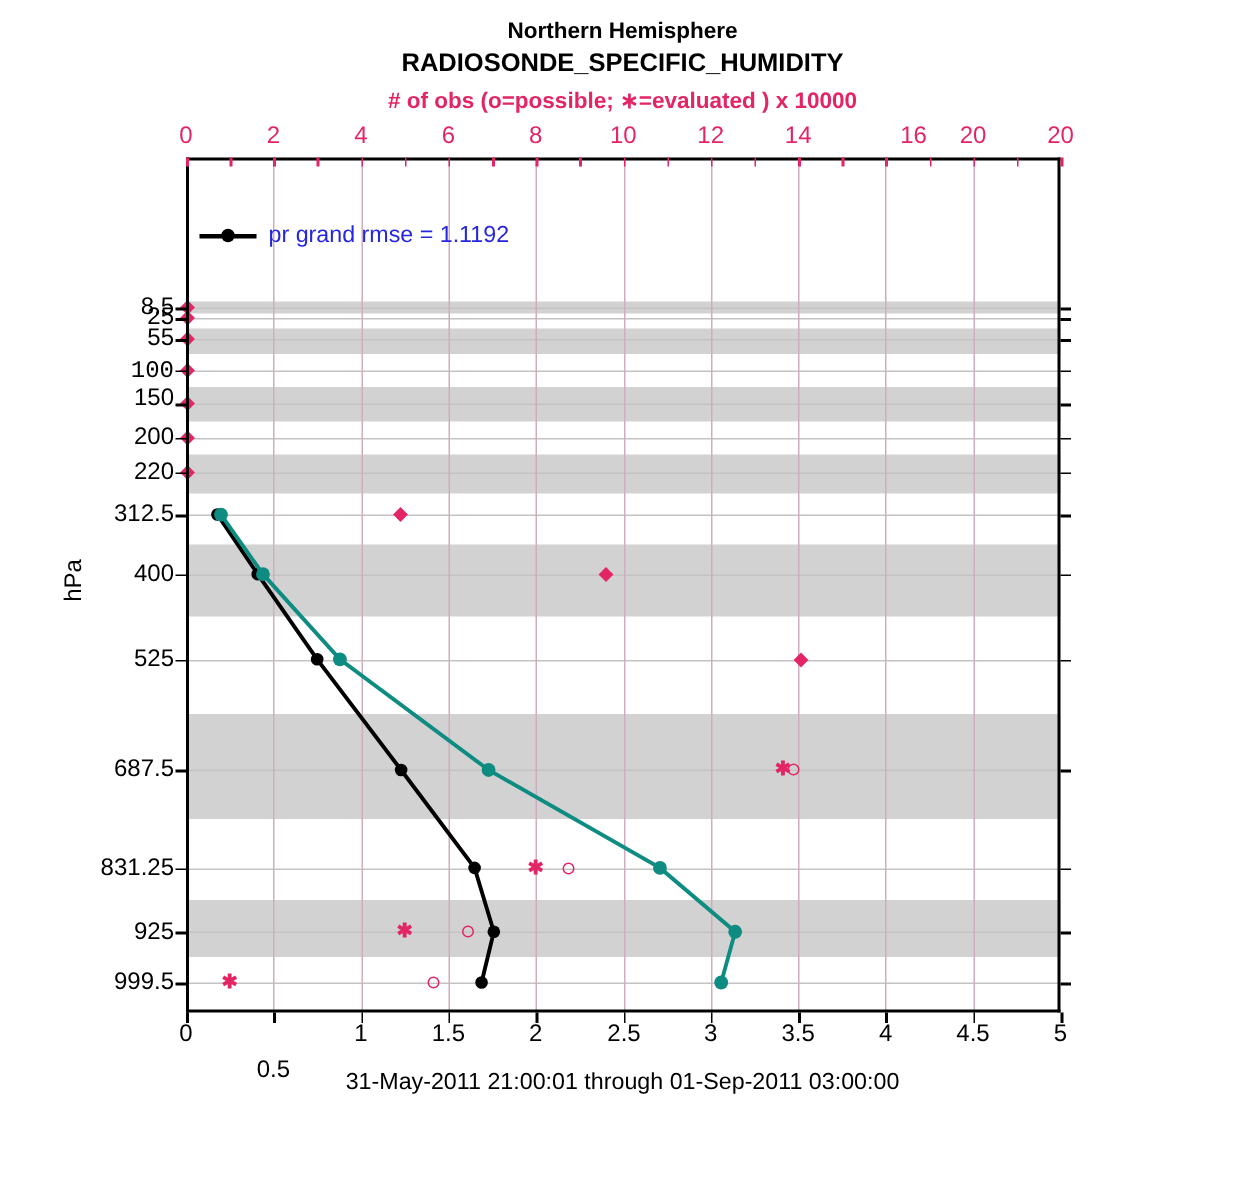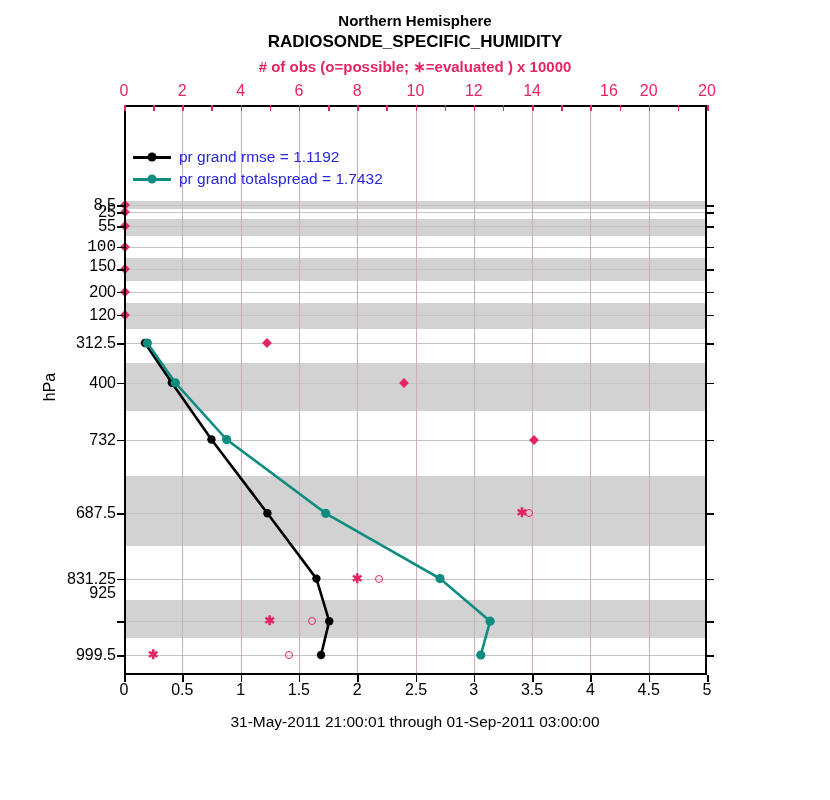--- a/index.html
+++ b/index.html
@@ -122,26 +122,20 @@
       <div class="edge" style="left: 581px; top: 0px; width: 2px; height: 570px;"></div>
     </div>
 
   <div id="legend">
     <div class="leg-row">
       <span class="leg-line" style="background: rgb(0, 0, 0);">
           <span class="leg-dot" style="background: rgb(0, 0, 0);"></span>
         </span>
       <span class="leg-text" style="color: rgb(38, 38, 221);">pr grand rmse = 1.1192</span>
     </div>
-    <div class="leg-row">
-      <span class="leg-line" style="background: rgb(14, 140, 130);">
-          <span class="leg-dot" style="background: rgb(14, 140, 130);"></span>
-        </span>
-      <span class="leg-text" style="color: rgb(38, 38, 221);">pr grand totalspread = 1.7432</span>
-    </div>
   </div>
 
   <div id="hpa-label">hPa</div>
   <div id="date-range" class="ctr">31-May-2011 21:00:01 through 01-Sep-2011 03:00:00</div>
 
 <div class="tick" style="left: 124px; top: 105px; width: 1.5px; height: 6px; background: rgb(227, 37, 101);"></div>
     <div class="tick" style="left: 153.15px; top: 105px; width: 1.5px; height: 6px; background: rgb(227, 37, 101);"></div>
     <div class="tick" style="left: 182.3px; top: 105px; width: 1.5px; height: 6px; background: rgb(227, 37, 101);"></div>
     <div class="tick" style="left: 211.45px; top: 105px; width: 1.5px; height: 6px; background: rgb(227, 37, 101);"></div>
     <div class="tick" style="left: 240.6px; top: 105px; width: 1.5px; height: 6px; background: rgb(227, 37, 101);"></div>
@@ -168,21 +162,21 @@
     <div class="toplab" style="left: 335.2px; color: rgb(227, 37, 101);">8</div>
     <div class="toplab" style="left: 393.5px; color: rgb(227, 37, 101);">10</div>
     <div class="toplab" style="left: 451.8px; color: rgb(227, 37, 101);">12</div>
     <div class="toplab" style="left: 510.1px; color: rgb(227, 37, 101);">14</div>
     <div class="toplab" style="left: 587px; color: rgb(227, 37, 101);">16</div>
     <div class="toplab" style="left: 626.7px; color: rgb(227, 37, 101);">20</div>
     <div class="toplab" style="left: 685px; color: rgb(227, 37, 101);">20</div>
     <div class="tick" style="left: 124px; top: 675px; width: 1.5px; height: 7px; background: rgb(0, 0, 0);"></div>
     <div class="botlab" style="left: 102px;">0</div>
     <div class="tick" style="left: 182.3px; top: 675px; width: 1.5px; height: 7px; background: rgb(0, 0, 0);"></div>
-    <div class="botlab" style="left: 160.3px;">0.5</div>
+    <div class="botlab" style="left: 160.3px; margin-top: 24px;">0.5</div>
     <div class="tick" style="left: 240.6px; top: 675px; width: 1.5px; height: 7px; background: rgb(0, 0, 0);"></div>
     <div class="botlab" style="left: 218.6px;">1</div>
     <div class="tick" style="left: 298.9px; top: 675px; width: 1.5px; height: 7px; background: rgb(0, 0, 0);"></div>
     <div class="botlab" style="left: 276.9px;">1.5</div>
     <div class="tick" style="left: 357.2px; top: 675px; width: 1.5px; height: 7px; background: rgb(0, 0, 0);"></div>
     <div class="botlab" style="left: 335.2px;">2</div>
     <div class="tick" style="left: 415.5px; top: 675px; width: 1.5px; height: 7px; background: rgb(0, 0, 0);"></div>
     <div class="botlab" style="left: 394px;">2.5</div>
     <div class="tick" style="left: 473.8px; top: 675px; width: 1.5px; height: 7px; background: rgb(0, 0, 0);"></div>
     <div class="botlab" style="left: 451.8px;">3</div>
@@ -207,35 +201,35 @@
     <div class="tick" style="left: 707px; top: 246.549px; width: 7px; height: 1.5px; background: rgb(0, 0, 0);"></div>
     <div class="ylab" style="top: 237.549px; font-family: Liberation Mono, monospace;">100</div>
     <div class="tick" style="left: 117px; top: 269.253px; width: 7px; height: 1.5px; background: rgb(0, 0, 0);"></div>
     <div class="tick" style="left: 707px; top: 269.253px; width: 7px; height: 1.5px; background: rgb(0, 0, 0);"></div>
     <div class="ylab" style="top: 257px;">150</div>
     <div class="tick" style="left: 117px; top: 291.958px; width: 7px; height: 1.5px; background: rgb(0, 0, 0);"></div>
     <div class="tick" style="left: 707px; top: 291.958px; width: 7px; height: 1.5px; background: rgb(0, 0, 0);"></div>
     <div class="ylab" style="top: 282.958px;">200</div>
     <div class="tick" style="left: 117px; top: 314.662px; width: 7px; height: 1.5px; background: rgb(0, 0, 0);"></div>
     <div class="tick" style="left: 707px; top: 314.662px; width: 7px; height: 1.5px; background: rgb(0, 0, 0);"></div>
-    <div class="ylab" style="top: 305.662px;">120</div>
+    <div class="ylab" style="top: 305.662px;">220</div>
     <div class="tick" style="left: 117px; top: 343.042px; width: 7px; height: 1.5px; background: rgb(0, 0, 0);"></div>
     <div class="tick" style="left: 707px; top: 343.042px; width: 7px; height: 1.5px; background: rgb(0, 0, 0);"></div>
     <div class="ylab" style="top: 334.042px;">312.5</div>
     <div class="tick" style="left: 117px; top: 382.775px; width: 7px; height: 1.5px; background: rgb(0, 0, 0);"></div>
     <div class="tick" style="left: 707px; top: 382.775px; width: 7px; height: 1.5px; background: rgb(0, 0, 0);"></div>
     <div class="ylab" style="top: 373.775px;">400</div>
     <div class="tick" style="left: 117px; top: 439.536px; width: 7px; height: 1.5px; background: rgb(0, 0, 0);"></div>
     <div class="tick" style="left: 707px; top: 439.536px; width: 7px; height: 1.5px; background: rgb(0, 0, 0);"></div>
-    <div class="ylab" style="top: 430.536px;">732</div>
+    <div class="ylab" style="top: 430.536px;">525</div>
     <div class="tick" style="left: 117px; top: 513.325px; width: 7px; height: 1.5px; background: rgb(0, 0, 0);"></div>
     <div class="tick" style="left: 707px; top: 513.325px; width: 7px; height: 1.5px; background: rgb(0, 0, 0);"></div>
     <div class="ylab" style="top: 504.325px;">687.5</div>
     <div class="tick" style="left: 117px; top: 578.6px; width: 7px; height: 1.5px; background: rgb(0, 0, 0);"></div>
     <div class="tick" style="left: 707px; top: 578.6px; width: 7px; height: 1.5px; background: rgb(0, 0, 0);"></div>
     <div class="ylab" style="top: 569.6px;">831.25</div>
     <div class="tick" style="left: 117px; top: 621.171px; width: 7px; height: 1.5px; background: rgb(0, 0, 0);"></div>
     <div class="tick" style="left: 707px; top: 621.171px; width: 7px; height: 1.5px; background: rgb(0, 0, 0);"></div>
-    <div class="ylab" style="top: 584px;">925</div>
+    <div class="ylab" style="top: 613px;">925</div>
     <div class="tick" style="left: 117px; top: 655px; width: 7px; height: 1.5px; background: rgb(0, 0, 0);"></div>
     <div class="tick" style="left: 707px; top: 655px; width: 7px; height: 1.5px; background: rgb(0, 0, 0);"></div>
     <div class="ylab" style="top: 646px;">999.5</div>
   </div>
 
 </body></html>

